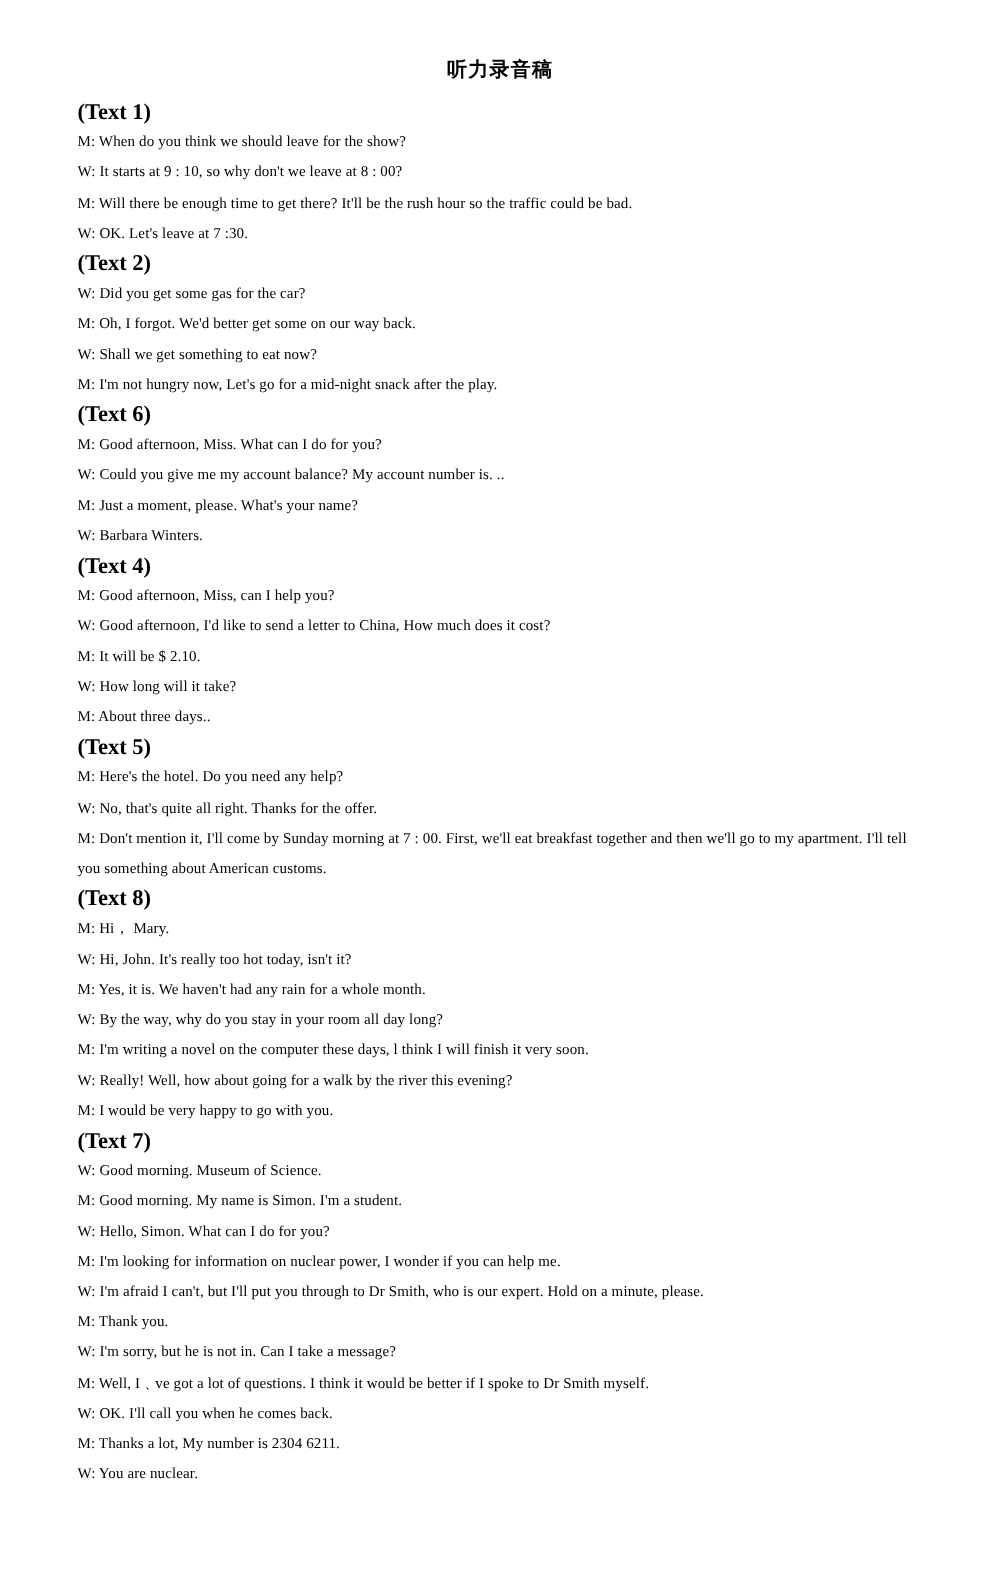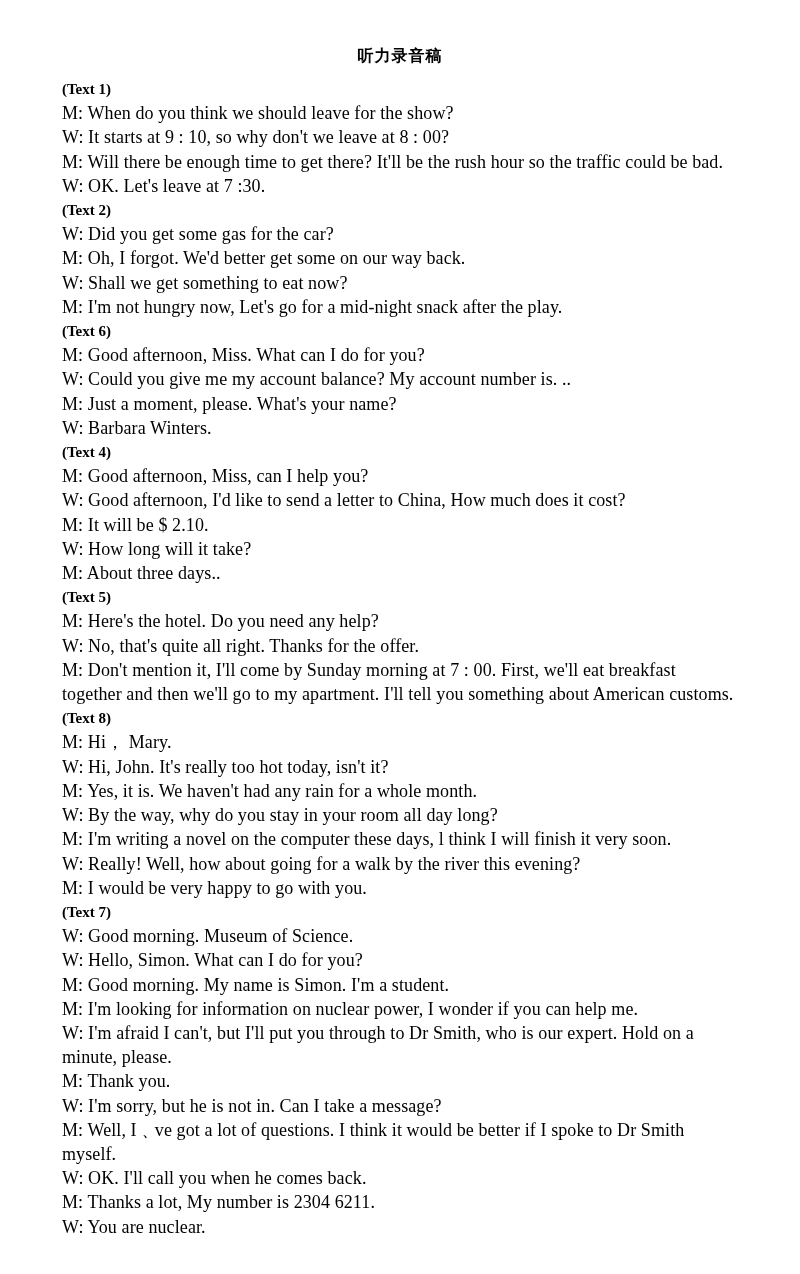--- a/index.html
+++ b/index.html
@@ -28,28 +28,28 @@
     font-size: 16px;
     letter-spacing: 1px;
     margin: 8px 0 10px 0;
   }
   .block {
     margin: 0;
   }
   .text-head {
     font-family: "Liberation Serif", serif;
     font-weight: bold;
-    font-size: 15px;
+    font-size: 18px;
     line-height: 24.2px;
     margin: 0;
     white-space: nowrap;
   }
   .line {
     font-family: "Liberation Serif", serif;
-    font-size: 18px;
+    font-size: 12px;
     line-height: 24.2px;
     margin: 0;
     letter-spacing: 0.1px;
   }
   .line.wrap {
     white-space: normal;
   }
   .line.nowrap {
     white-space: nowrap;
   }
@@ -101,22 +101,22 @@
         <div class="line nowrap">W: Hi, John. It's really too hot today, isn't it?</div>
         <div class="line nowrap">M: Yes, it is. We haven't had any rain for a whole month.</div>
         <div class="line nowrap">W: By the way, why do you stay in your room all day long?</div>
         <div class="line nowrap">M: I'm writing a novel on the computer these days, l think I will finish it very soon.</div>
         <div class="line nowrap">W: Really! Well, how about going for a walk by the river this evening?</div>
         <div class="line nowrap">M: I would be very happy to go with you.</div>
       </div>
       <div class="block">
         <div class="text-head">(Text 7)</div>
         <div class="line nowrap">W: Good morning. Museum of Science.</div>
+        <div class="line nowrap">M: Good morning. My name is Simon. I'm a student.</div>
         <div class="line nowrap">W: Hello, Simon. What can I do for you?</div>
-        <div class="line nowrap">M: Good morning. My name is Simon. I'm a student.</div>
         <div class="line nowrap">M: I'm looking for information on nuclear power, I wonder if you can help me.</div>
         <div class="line wrap">W: I'm afraid I can't, but I'll put you through to Dr Smith, who is our expert. Hold on a minute, please.</div>
         <div class="line nowrap">M: Thank you.</div>
         <div class="line nowrap">W: I'm sorry, but he is not in. Can I take a message?</div>
         <div class="line wrap">M: Well, I﹑ve got a lot of questions. I think it would be better if I spoke to Dr Smith myself.</div>
         <div class="line nowrap">W: OK. I'll call you when he comes back.</div>
         <div class="line nowrap">M: Thanks a lot, My number is 2304 6211.</div>
         <div class="line nowrap">W: You are nuclear.</div>
       </div>
     </div>

